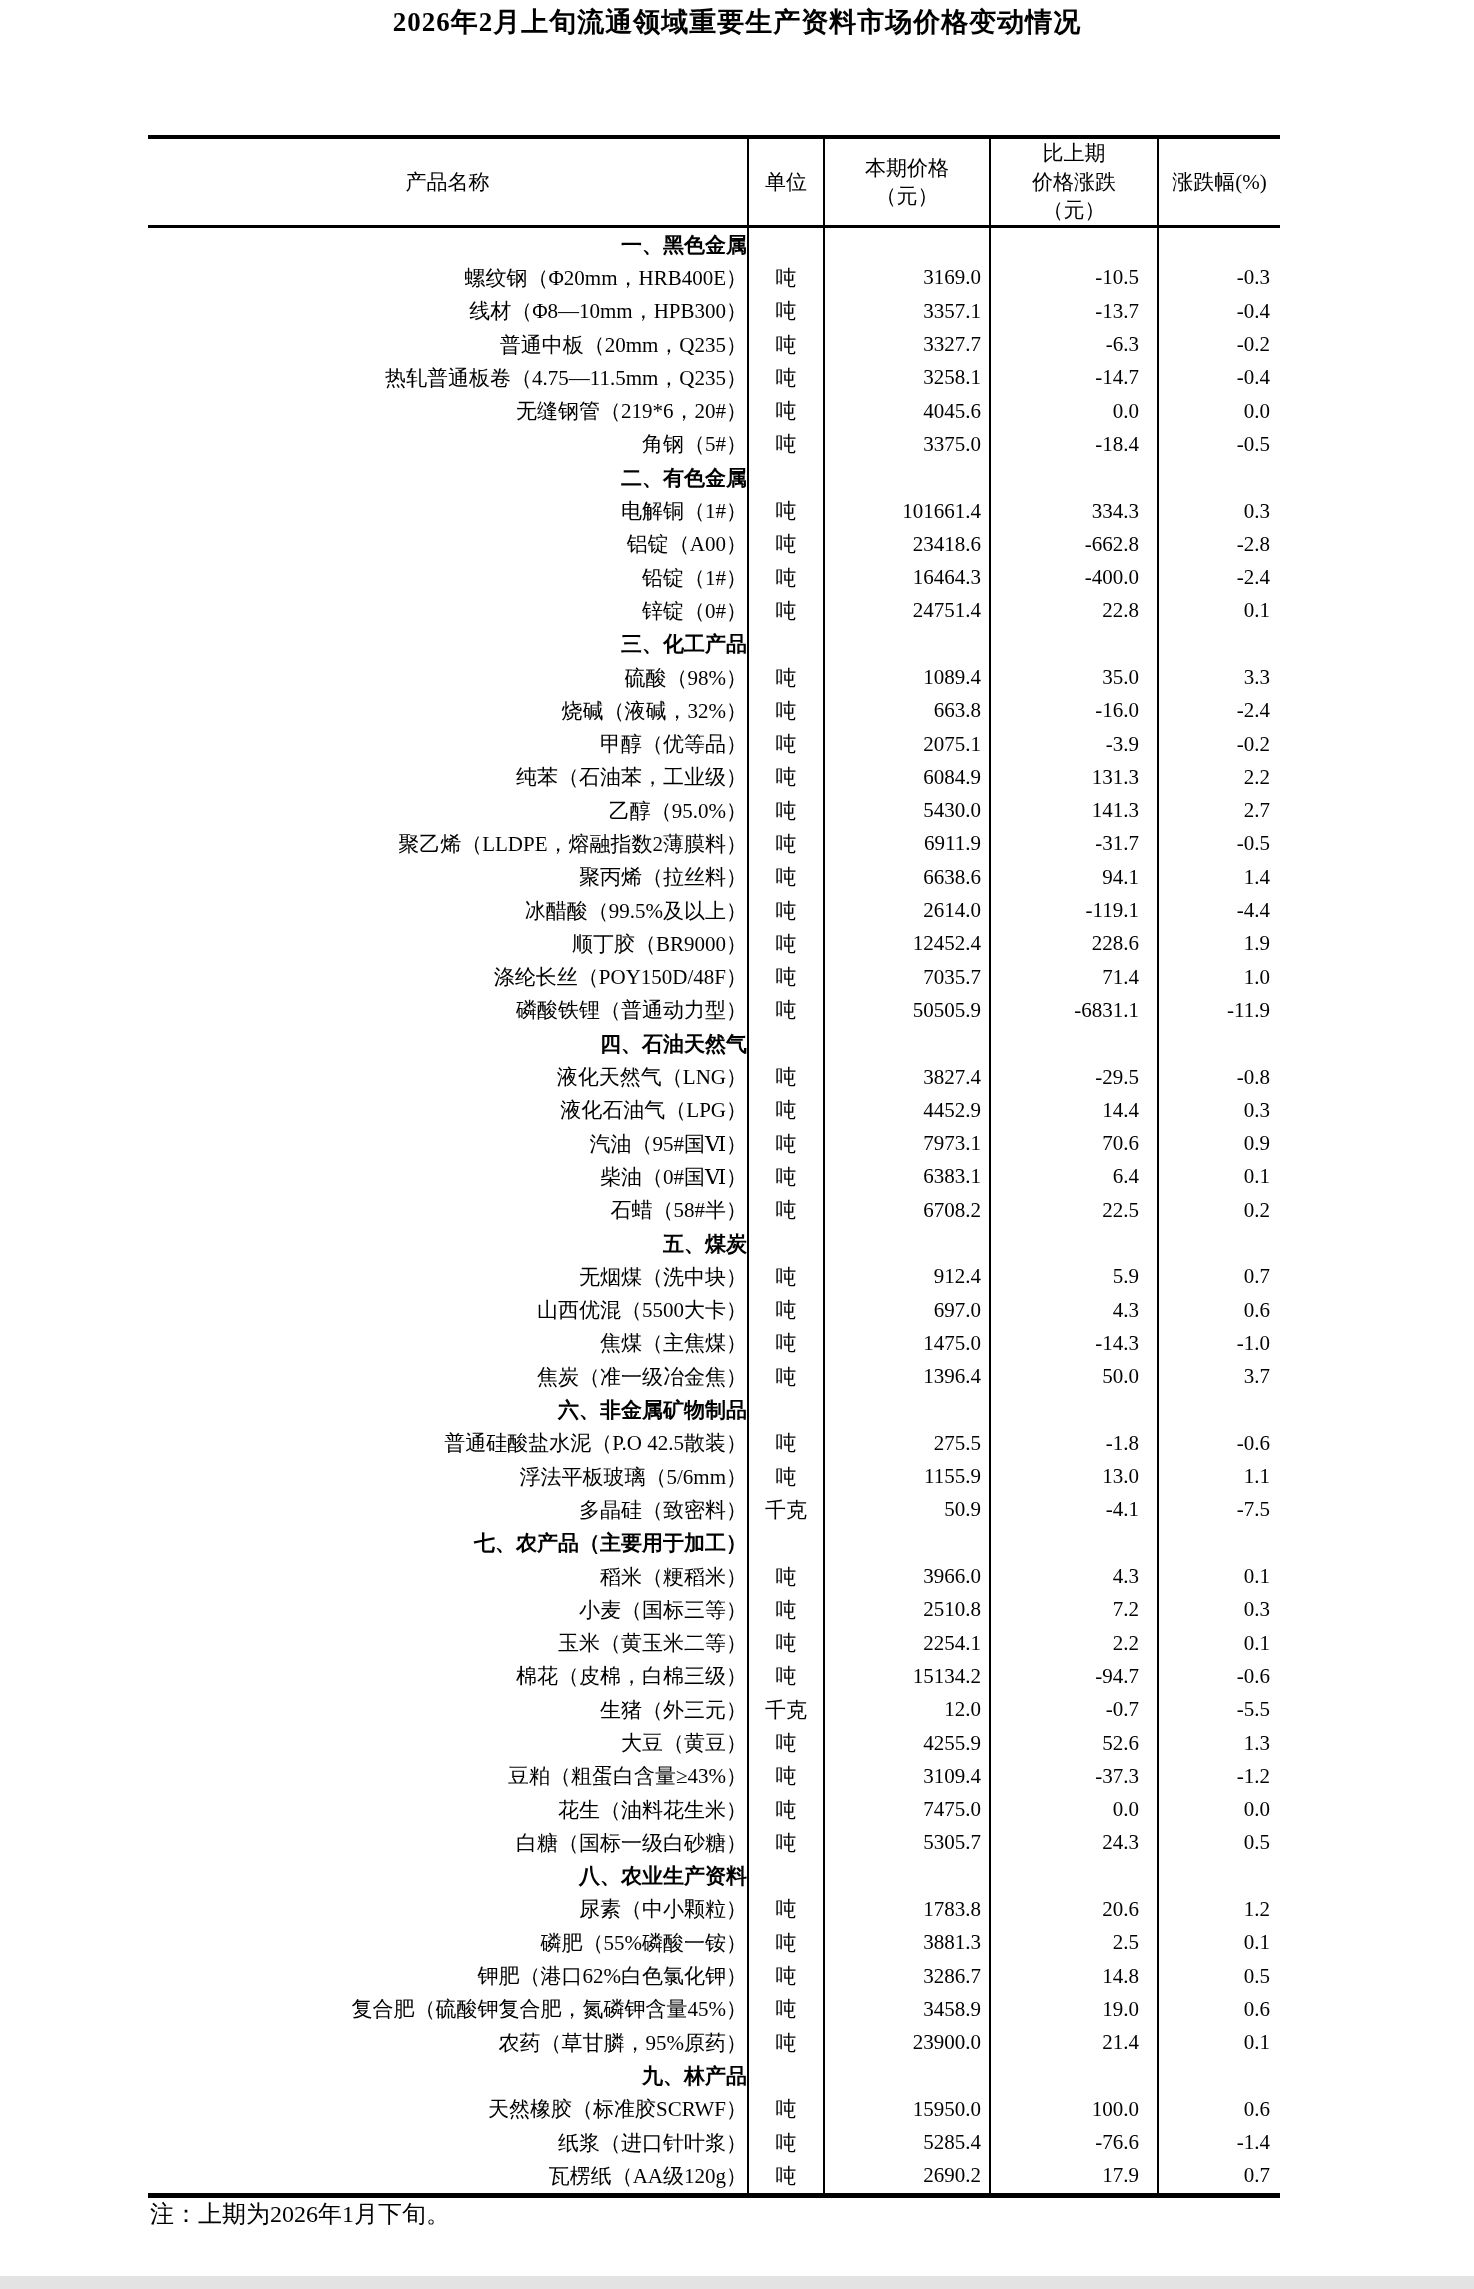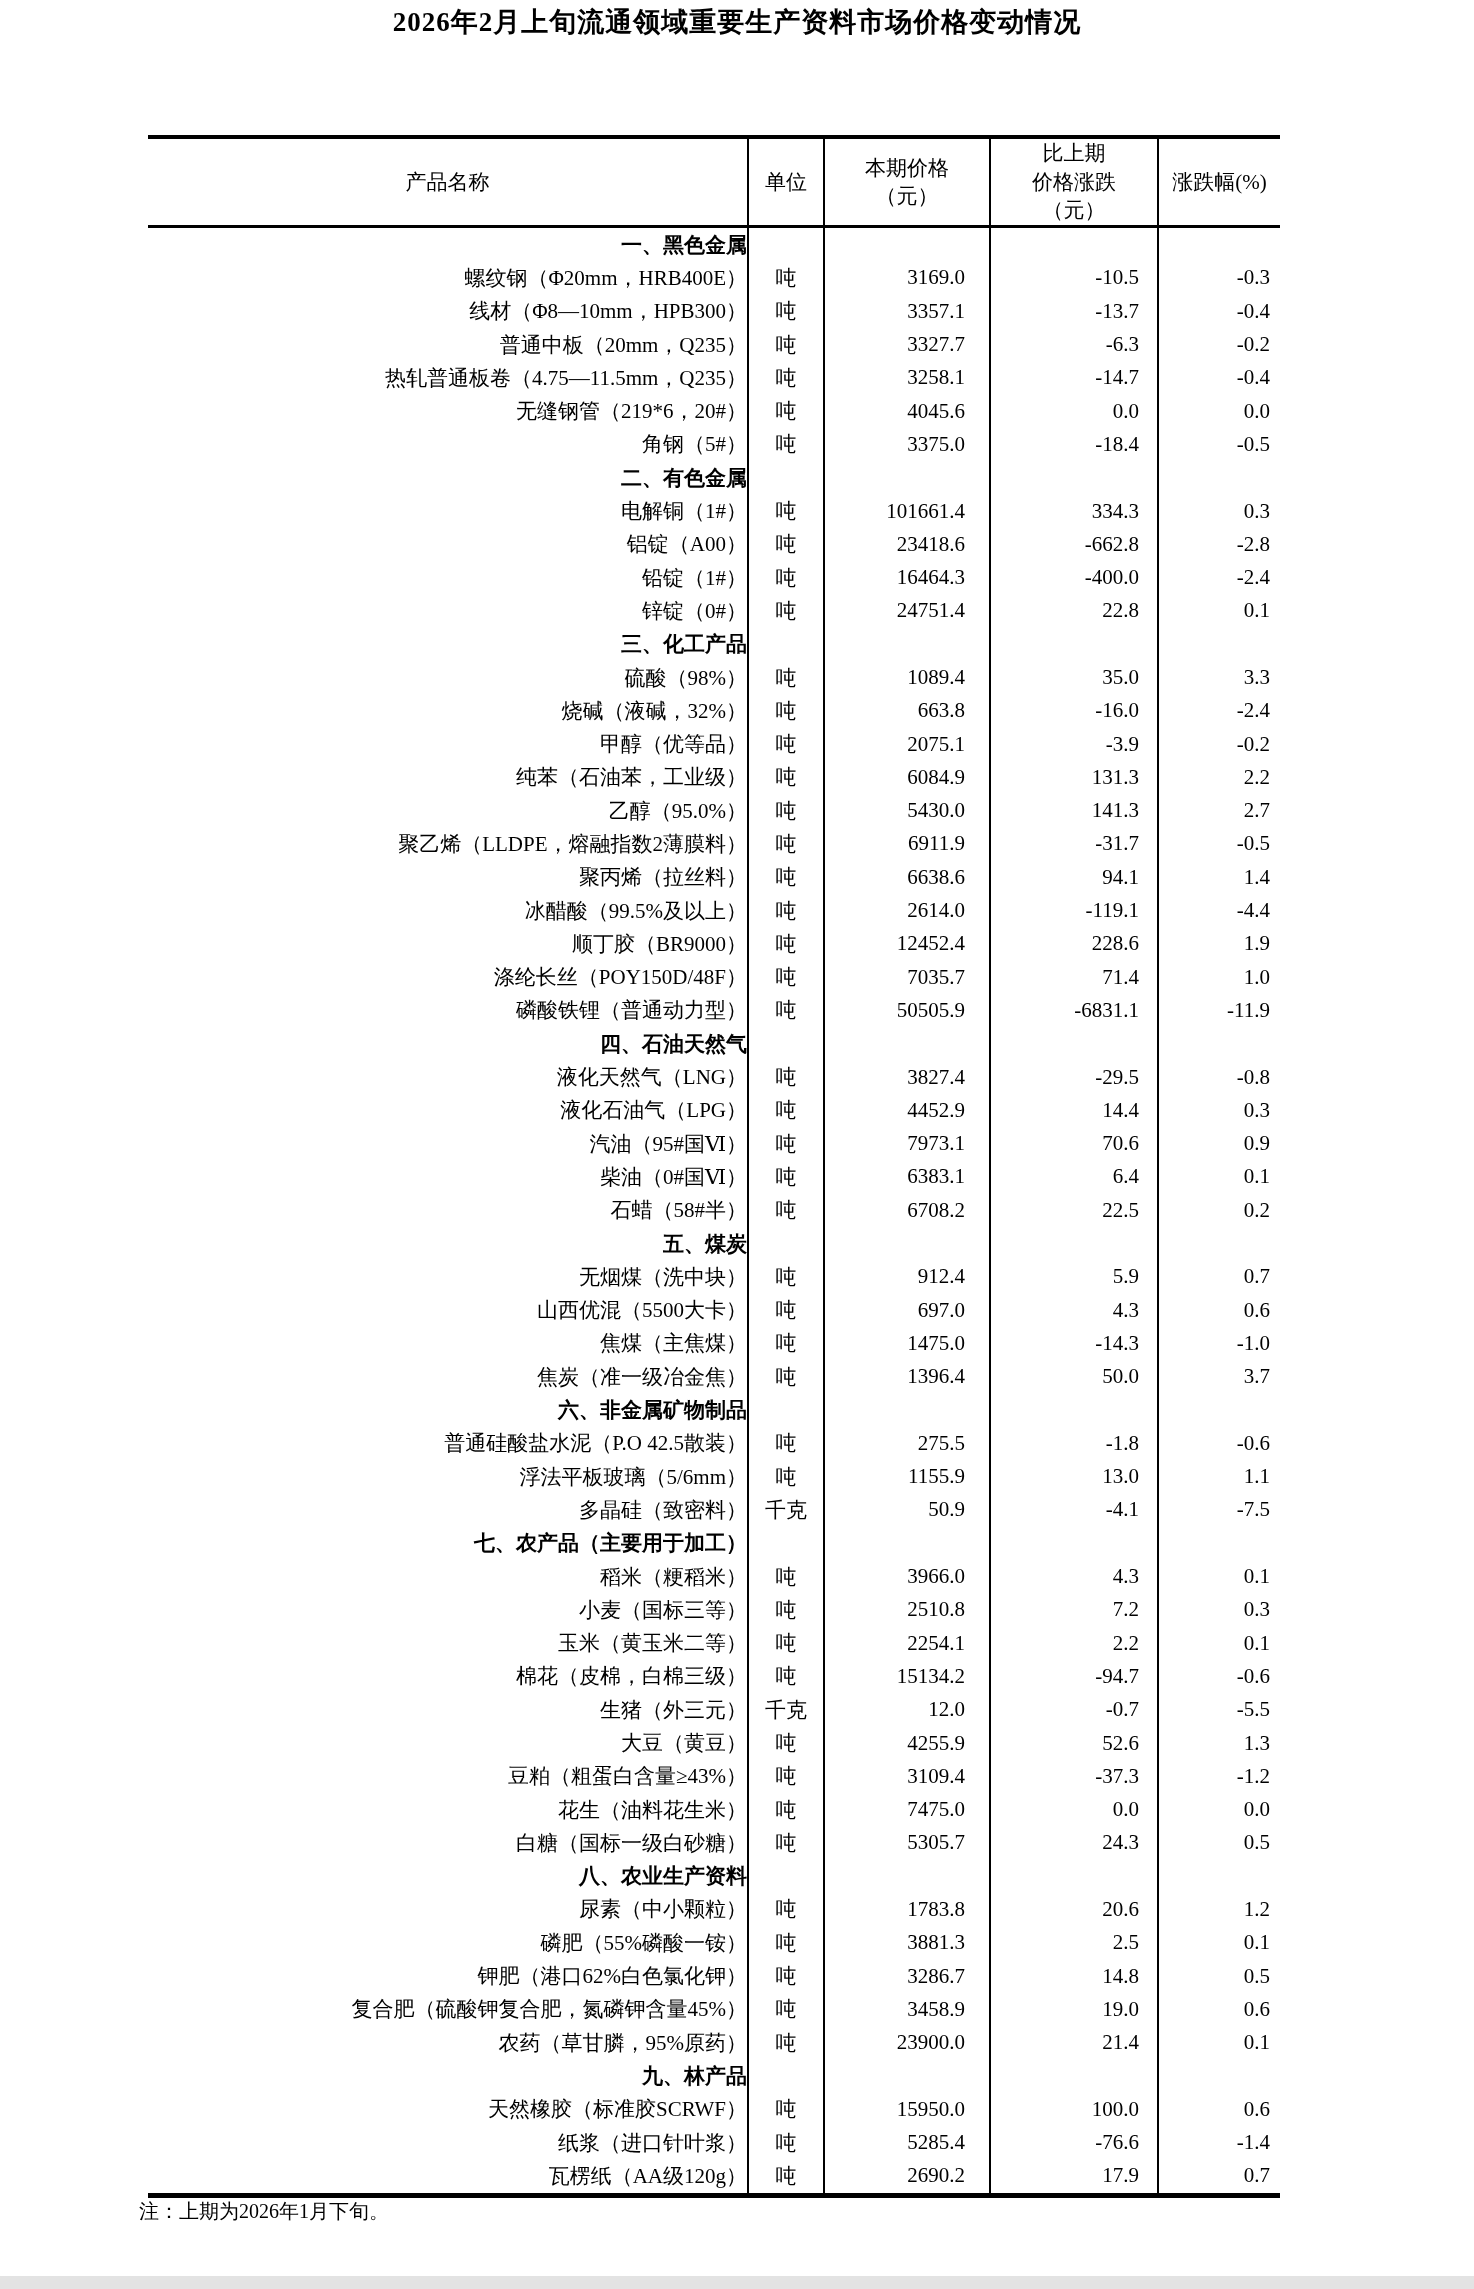--- a/index.html
+++ b/index.html
@@ -54,28 +54,28 @@
     font-weight: normal;
     text-align: center;
     line-height: 1.35;
   }
   .price-table tbody td { height: 33.3px; }
   td.name { text-align: right; }
   tr.sec td.name { font-weight: bold; padding-left: 12px; }
   tr.item td.name { font-weight: normal; padding-left: 86px; }
   td.unit { text-align: center; }
   td.num { text-align: right; }
-  td.c3n { padding-right: 24px; }
+  td.c3n { padding-right: 8px; }
   td.c4n { padding-right: 18px; }
   td.c5n { padding-right: 10px; }
   .note {
     position: absolute;
     top: 2198px;
-    left: 139px;
-    font-size: 20px;
+    left: 150px;
+    font-size: 24px;
   }
   .bottom-strip {
     position: absolute;
     left: 0;
     bottom: 0;
     width: 100%;
     height: 13px;
     background: #e3e3e3;
   }
 </style>

